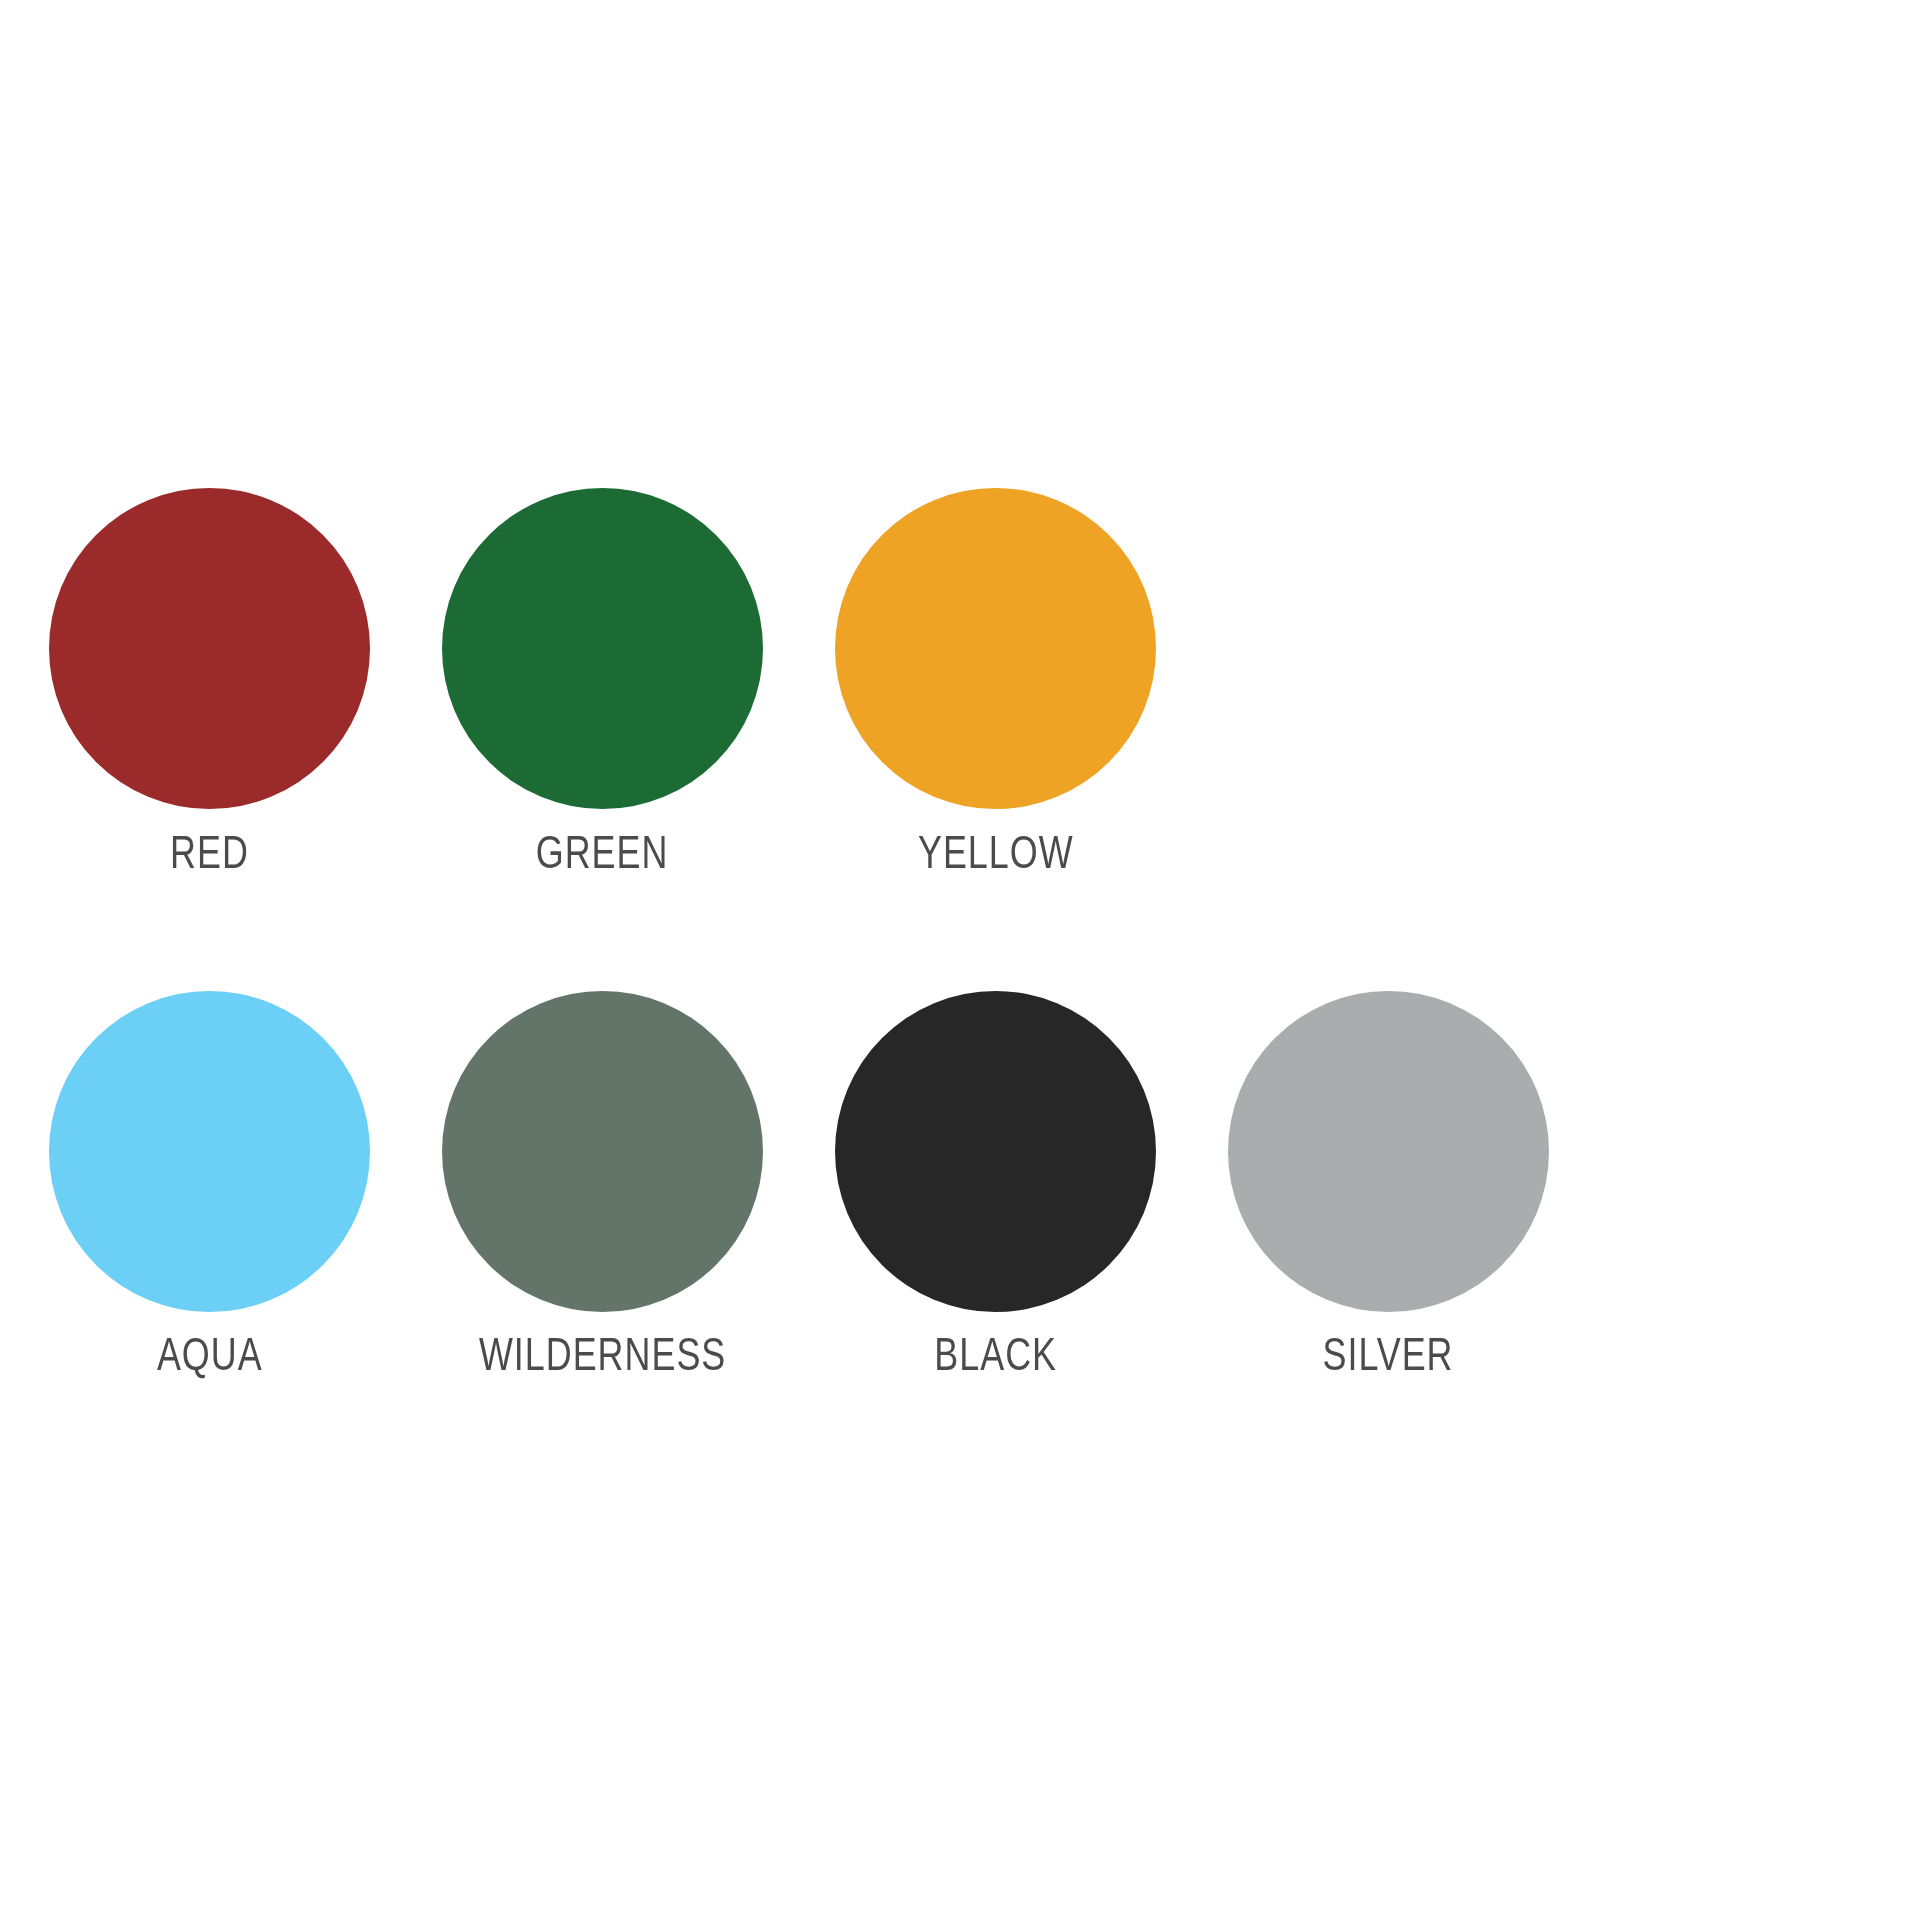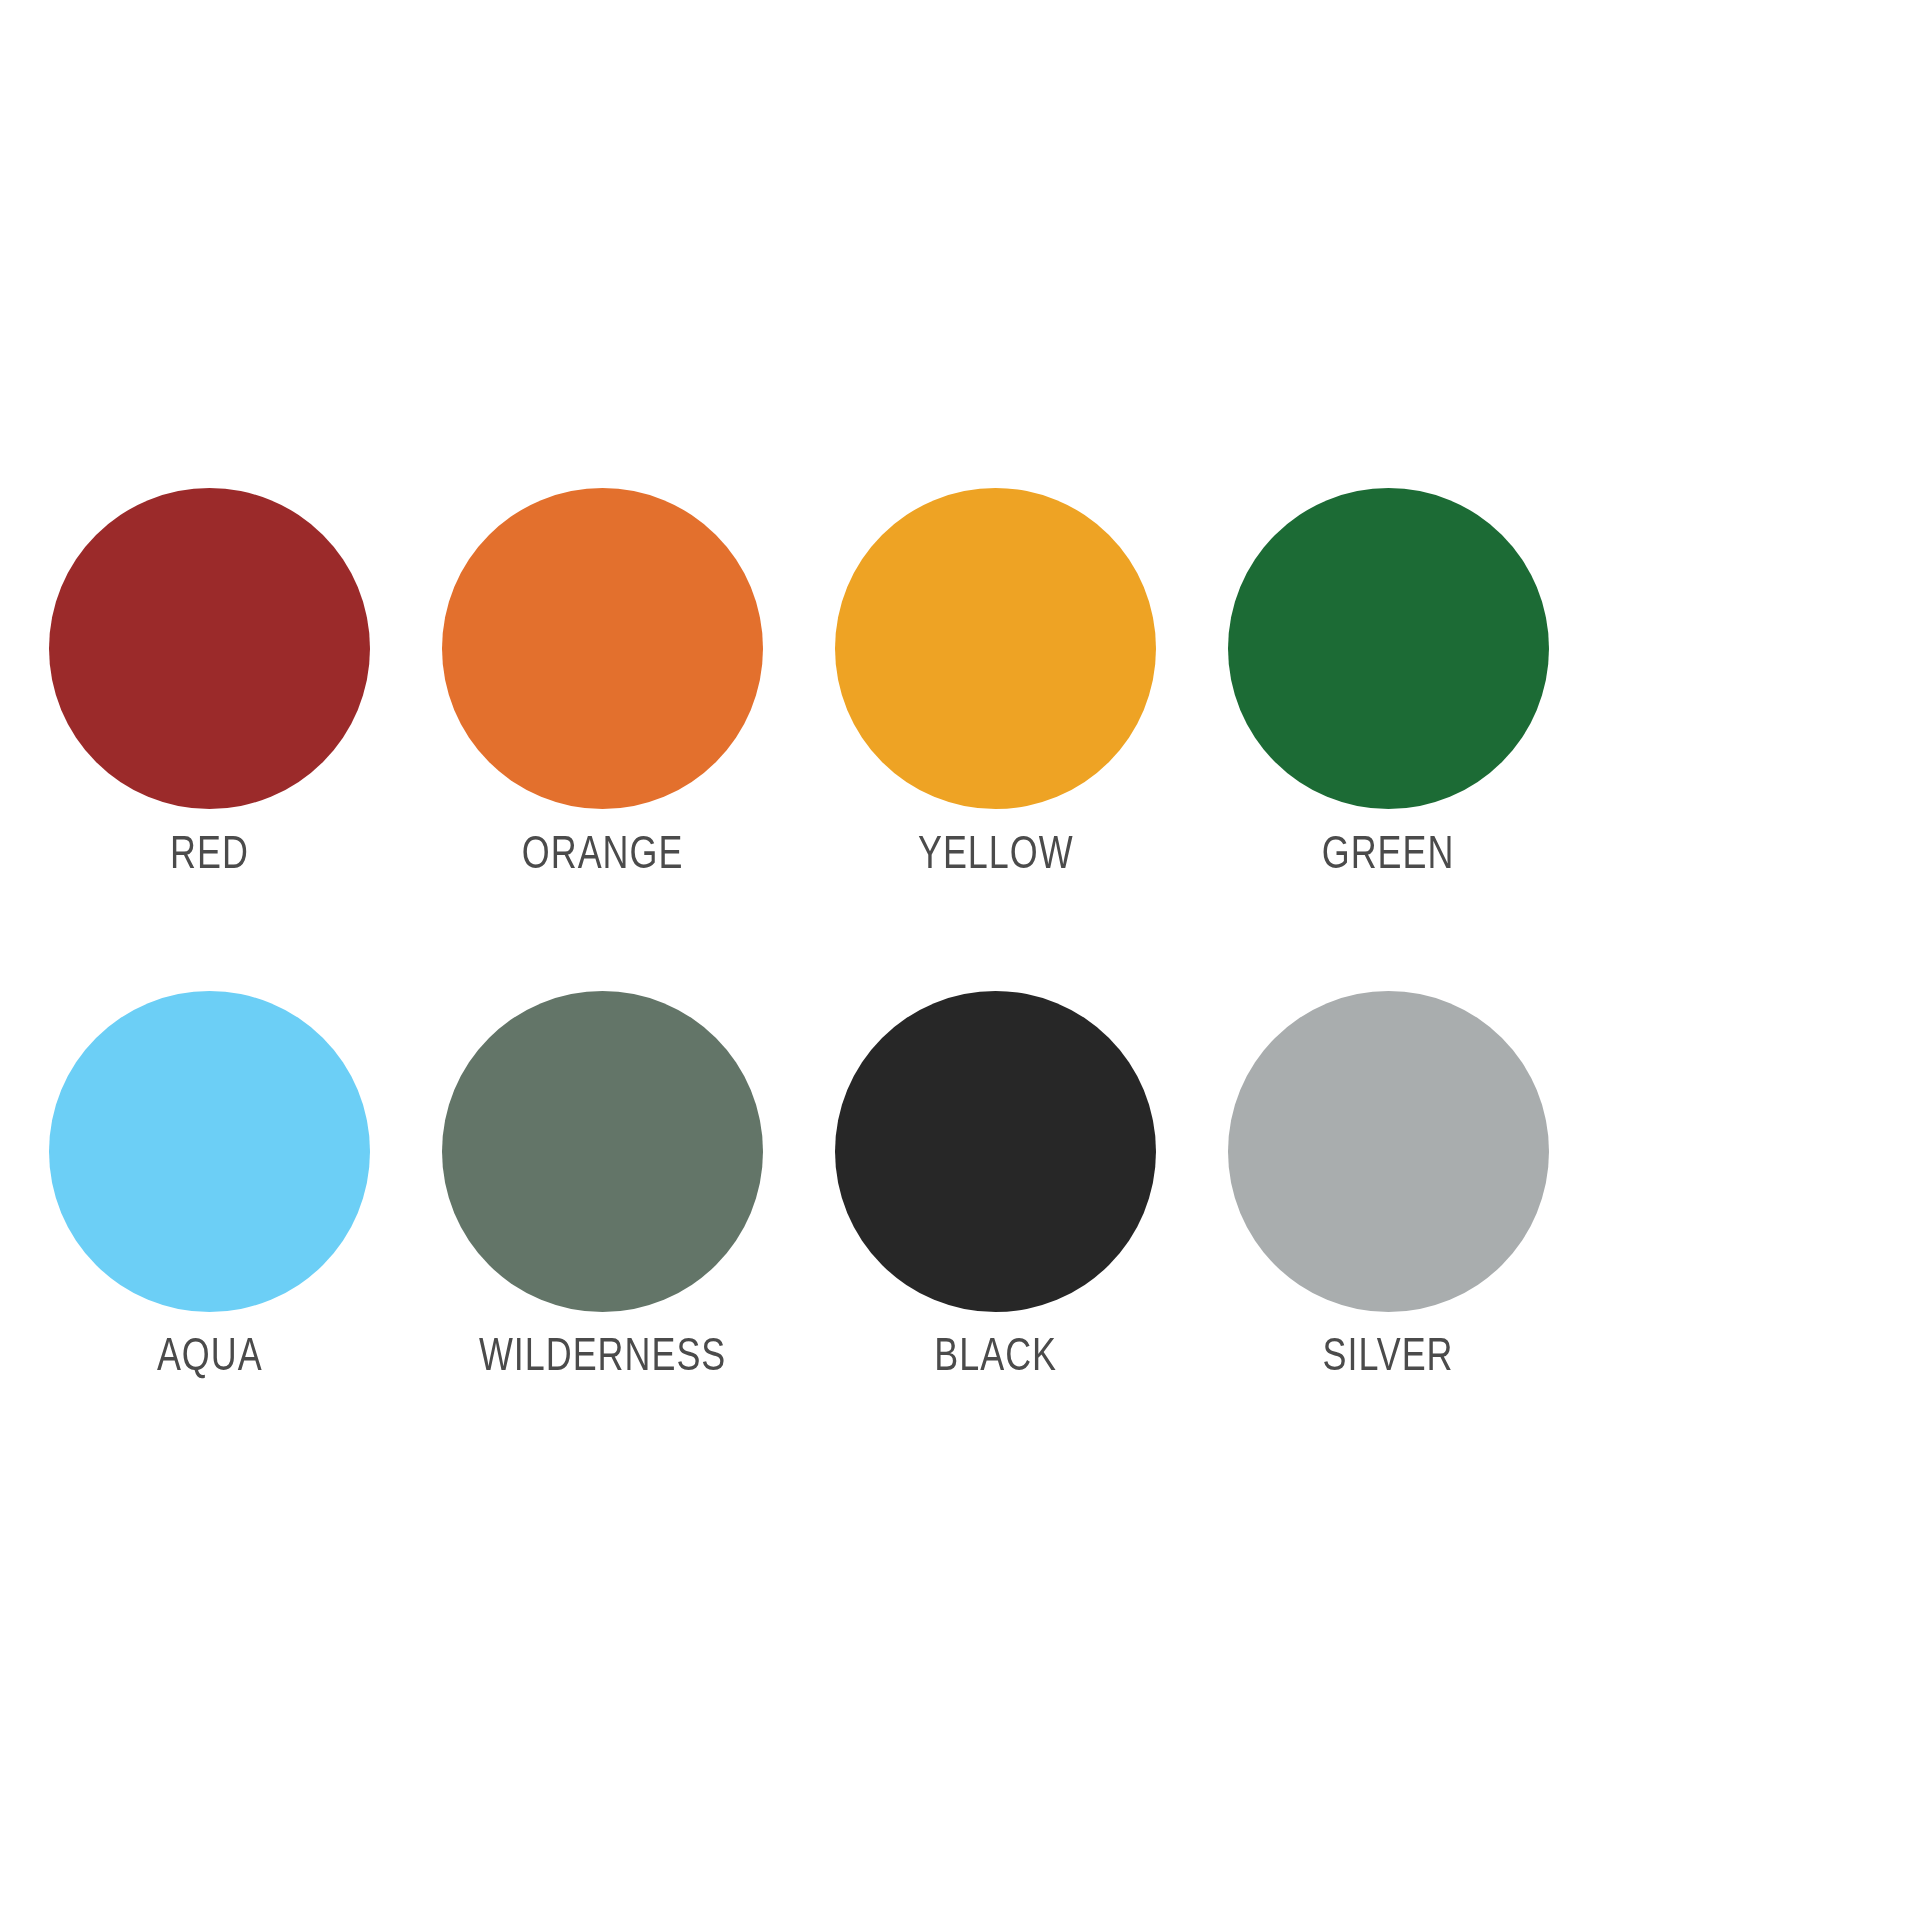--- a/index.html
+++ b/index.html
@@ -72,33 +72,29 @@
 <div id="palette-board">
   <div class="swatch-grid">
 
     <div class="swatch-row">
 
       <div class="swatch-cell">
         <div class="swatch-disc" style="background-color: rgb(155, 42, 42);"></div>
         <div class="swatch-label" style="color: rgb(75, 75, 75);">RED</div>
       </div>
 
+
       <div class="swatch-cell">
-        <div class="swatch-disc" style="background-color: rgb(227, 112, 45);"></div>
-        <div class="swatch-label" style="color: rgb(75, 75, 75);">ORANGE</div>
+        <div class="swatch-disc" style="background-color: rgb(28, 107, 53);"></div>
+        <div class="swatch-label" style="color: rgb(75, 75, 75);">GREEN</div>
       </div>
 
       <div class="swatch-cell">
         <div class="swatch-disc" style="background-color: rgb(238, 163, 36);"></div>
         <div class="swatch-label" style="color: rgb(75, 75, 75);">YELLOW</div>
-      </div>
-
-      <div class="swatch-cell">
-        <div class="swatch-disc" style="background-color: rgb(28, 107, 53);"></div>
-        <div class="swatch-label" style="color: rgb(75, 75, 75);">GREEN</div>
       </div>
 
 
     </div>
 
     <div class="swatch-row">
 
       <div class="swatch-cell">
         <div class="swatch-disc" style="background-color: rgb(108, 207, 246);"></div>
         <div class="swatch-label" style="color: rgb(75, 75, 75);">AQUA</div>

